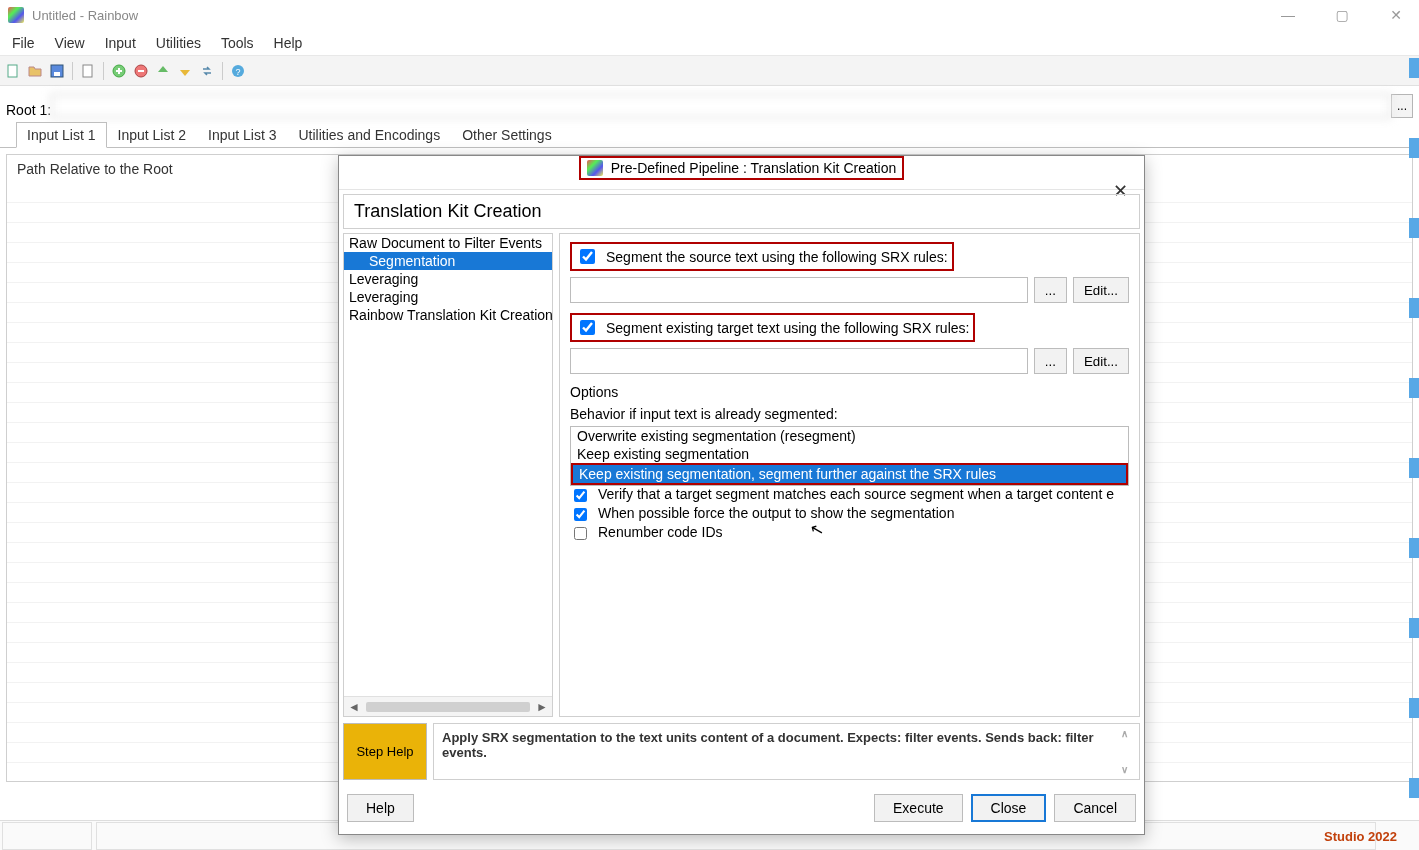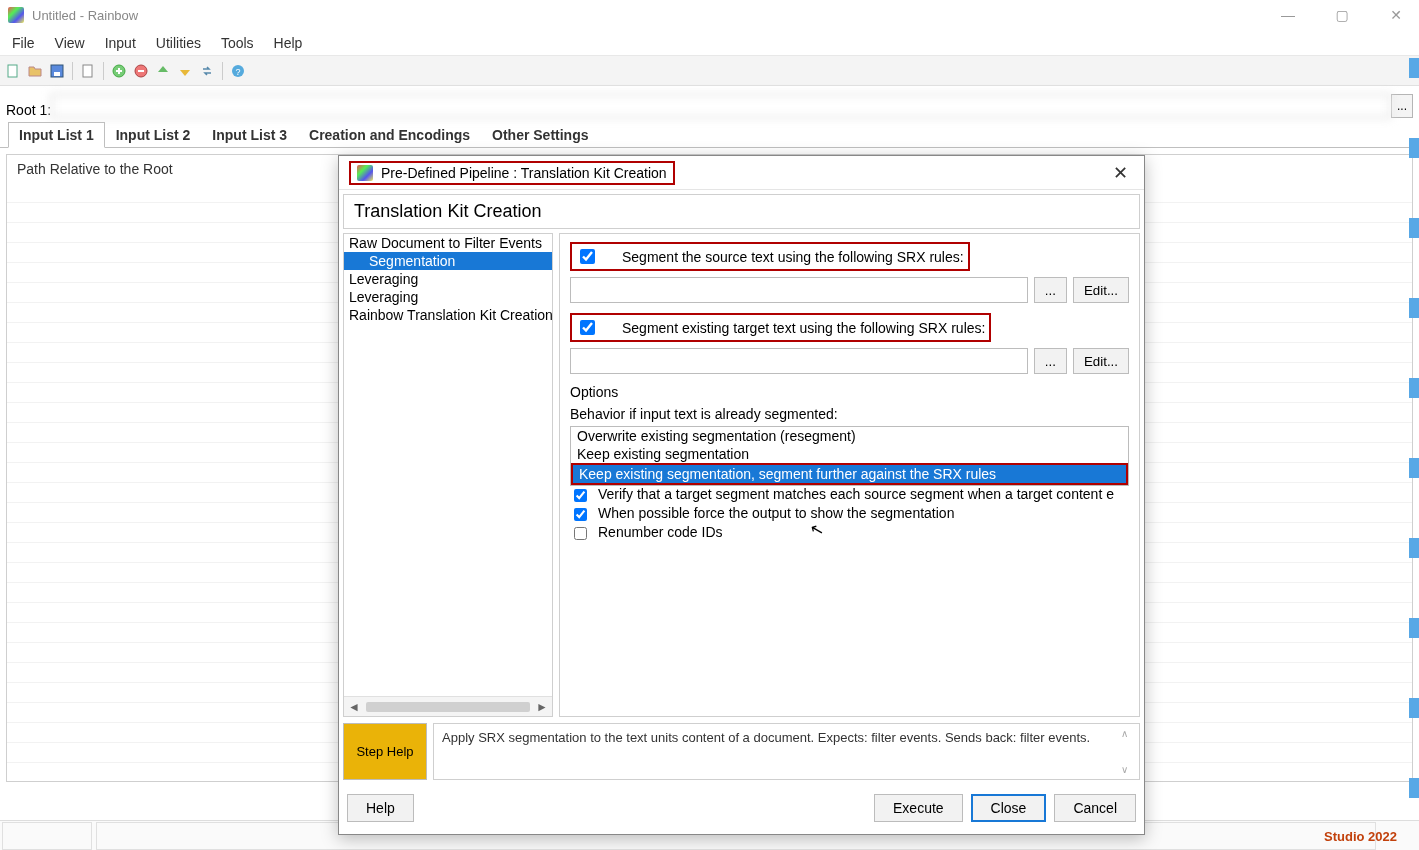--- a/index.html
+++ b/index.html
@@ -15,63 +15,63 @@
   
   .toolbar { height:30px; background:#f4f4f4; display:flex; align-items:center; padding:0 4px; gap:4px; border-bottom:1px solid #e0e0e0;}
   .tbicon { width:18px; height:18px; display:flex; align-items:center; justify-content:center; font-size:14px;}
   .tbicon svg { width:16px; height:16px; }
   .tbsep { width:1px; height:18px; background:#ccc; margin:0 2px;}
   
   .rootrow { height:32px; display:flex; align-items:flex-end; padding:0 6px; gap:0; background:#fff; font-size:14px;}
   .rootrow input { flex:1; height:24px; border:1px solid #b5b5b5; padding:0 6px; font-size:14px; color:#bbb;}
   .rootrow .dotbtn { width:22px; height:24px; border:1px solid #b5b5b5; background:#f4f4f4; font-size:12px; text-align:center; line-height:22px; cursor:default;}
   
-  .tabs { display:flex; align-items:flex-end; height:30px; border-bottom:1px solid #bfbfbf; padding-left:8px; font-size:14px;font-weight:bold;}
+  .tabs { display:flex; align-items:flex-end; height:30px; border-bottom:1px solid #bfbfbf; padding-left:16px; font-size:14px;}
   .tab { padding:4px 10px; border:1px solid transparent; cursor:default; color:#333; position:relative; top:1px;}
   .tab.active { background:#fff; border:1px solid #bfbfbf; border-bottom:1px solid #fff;}
   
   .mainpane { position:relative; height:640px; }
   .listhdr { padding:6px 10px; font-size:14px; color:#333; border-bottom:1px solid #eee; background:#fff;}
   .listarea { position:absolute; top:0; left:0; right:0; bottom:0; border:1px solid #cfcfcf; margin:6px;}
   .listrows { position:absolute; top:28px; left:0; right:0; bottom:0; background:#fff;}
   .listrows .row { height:20px; border-bottom:1px solid #f2f2f2;}
   
   .statusbar { position:absolute; bottom:0; left:0; right:0; height:30px; border-top:1px solid #ddd; background:#fafafa;}
   .statusbar .cell { display:inline-block; height:28px; border:1px solid #e0e0e0; margin:1px 2px; width:90px; }
 
   
   .dialog { position:absolute; left:338px; top:155px; width:807px; height:680px; background:#fff; border:1px solid #888; box-shadow:0 4px 16px rgba(0,0,0,.25); display:flex; flex-direction:column;}
-  .dlg-titlebar { height:34px; display:flex; align-items:center; padding:0 10px; border-bottom:1px solid #e5e5e5; font-size:14px;}
+  .dlg-titlebar { height:34px; display:flex; align-items:center; padding:0 10px; border-bottom:1px solid #e5e5e5; font-size:14px;flex-direction:column;}
   .dlg-titlebar .redbox { border:2px solid #b00000; padding:2px 6px; display:flex; align-items:center;}
   .dlg-titlebar .dicon { width:16px; height:16px; margin-right:8px; background:linear-gradient(135deg,#e55,#5e5,#55e,#ee5); border-radius:2px;}
   .dlg-close { margin-left:auto; font-size:18px; color:#333; cursor:default; padding:0 6px;}
   .dlg-body { flex:1; display:flex; flex-direction:column; padding:2px; }
   .dlg-section-title { border:1px solid #cfcfcf; padding:6px 10px; font-size:18px; margin:2px;}
   .dlg-split { flex:1; display:flex; margin:2px; }
   .dlg-left { width:210px; border:1px solid #cfcfcf; display:flex; flex-direction:column; overflow:hidden;}
   .dlg-left .steps { flex:1; font-size:14px; overflow:hidden;}
   .dlg-left .steps .step { padding:1px 5px; white-space:nowrap; cursor:default;}
   .dlg-left .steps .step.selected { background:#1878d6; color:#fff;padding-left:25px;}
   .dlg-left .hscroll { height:20px; background:#f4f4f4; display:flex; align-items:center; justify-content:space-between; padding:0 4px; border-top:1px solid #e0e0e0; color:#666; font-size:12px;}
   .dlg-left .hscroll .thumb { flex:1; height:10px; background:#d0d0d0; margin:0 6px; border-radius:2px;}
   .dlg-right { flex:1; border:1px solid #cfcfcf; margin-left:6px; padding:8px 10px; font-size:14px; overflow:hidden;}
   .chkrow { display:flex; align-items:center; gap:8px; margin-bottom:6px;}
   .chkrow input[type=checkbox]{ width:15px; height:15px;}
-  .redwrap { border:2px solid #b00000; padding:2px 4px; display:inline-flex; align-items:center; gap:24px;}
+  .redwrap { border:2px solid #b00000; padding:2px 4px; display:inline-flex; align-items:center; gap:8px;}
   .pathrow { display:flex; gap:6px; margin-bottom:10px;}
   .pathrow input { flex:1; height:26px; border:1px solid #bcbcbc; padding:0 6px;}
   .pathrow button { height:26px; padding:0 10px; border:1px solid #bcbcbc; background:#f2f2f2; cursor:default;}
   .optlabel { margin-top:6px; margin-bottom:4px; }
   .listbox { border:1px solid #bcbcbc; }
   .listbox .item { padding:1px 6px; cursor:default;}
   .listbox .item.selected { background:#1878d6; color:#ffffff; border:2px solid #b00000;}
   .chksimple { display:flex; align-items:flex-start; gap:8px; }
   .dlg-lower { display:flex; gap:6px; margin:4px 2px;}
   .dlg-lower .stepbtn { width:84px; height:57px; border:1px solid #bcbcbc; background:#eab308; font-size:13px; display:flex; align-items:center; justify-content:center; cursor:default;}
-  .dlg-lower .desc { flex:1; border:1px solid #cfcfcf; padding:6px 24px 6px 8px; font-size:13px; color:#333; position:relative;}
+  .dlg-lower .desc { flex:1; border:1px solid #cfcfcf; padding:6px 24px 6px 8px; font-size:13px; color:#333; position:relative;font-weight:bold;}
   .dlg-lower .desc .scrollhint { position:absolute; right:4px; top:4px; bottom:4px; width:14px; display:flex; flex-direction:column; justify-content:space-between; color:#aaa; font-size:10px;}
   .dlg-buttons { display:flex; justify-content:space-between; padding:10px 6px;}
   .dlg-buttons .left, .dlg-buttons .right { display:flex; gap:8px;}
   .dlg-buttons button { height:28px; padding:0 18px; border:1px solid #bcbcbc; background:#f2f2f2; font-size:14px; cursor:default;}
   .dlg-buttons button.primary { border:2px solid #1878d6; }
 
   
   .cursor { position:absolute; left:810px; top:520px; font-size:16px; transform:rotate(-15deg); color:#000;}
   
   .bgstrip { position:absolute; right:0; top:58px; bottom:0; width:10px; background:repeating-linear-gradient(180deg,#58a8e6 0 20px,transparent 20px 80px);}
@@ -162,21 +162,21 @@
 <div class="rootrow">
   <span>Root 1:</span>
   <input type="text" style="filter: blur(4px);" value="">
   <div class="dotbtn">...</div>
 </div>
 
 <div class="tabs">
   <div class="tab active">Input List 1</div>
   <div class="tab">Input List 2</div>
   <div class="tab">Input List 3</div>
-  <div class="tab">Creation and Encodings</div>
+  <div class="tab">Utilities and Encodings</div>
   <div class="tab">Other Settings</div>
 </div>
 
 <div class="mainpane">
   <div class="listarea">
     <div class="listhdr">Path Relative to the Root</div>
     <div class="listrows">
       <div class="row"></div>
         <div class="row"></div>
         <div class="row"></div>

